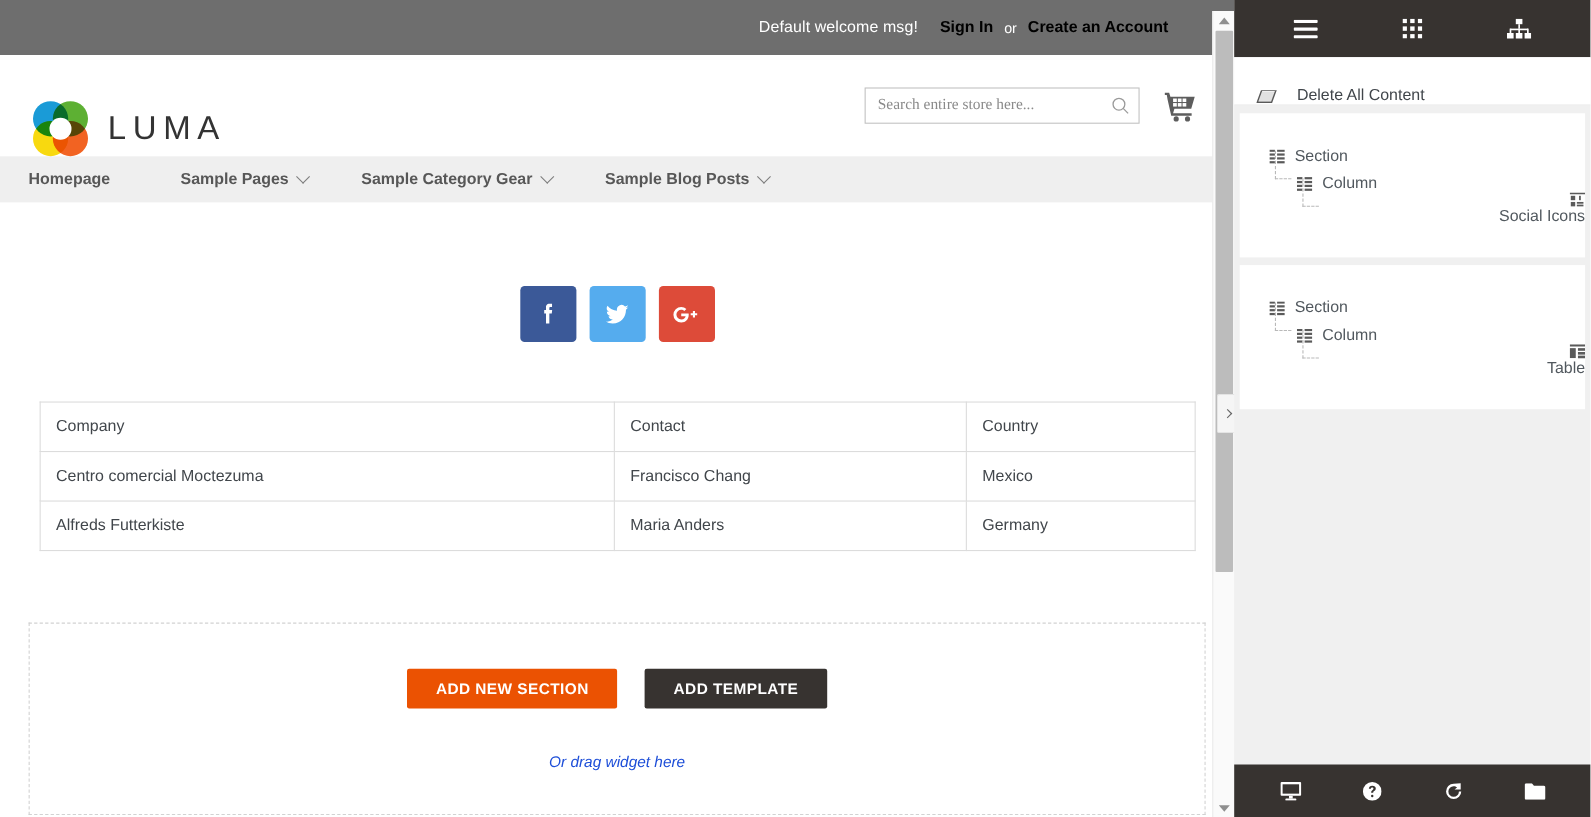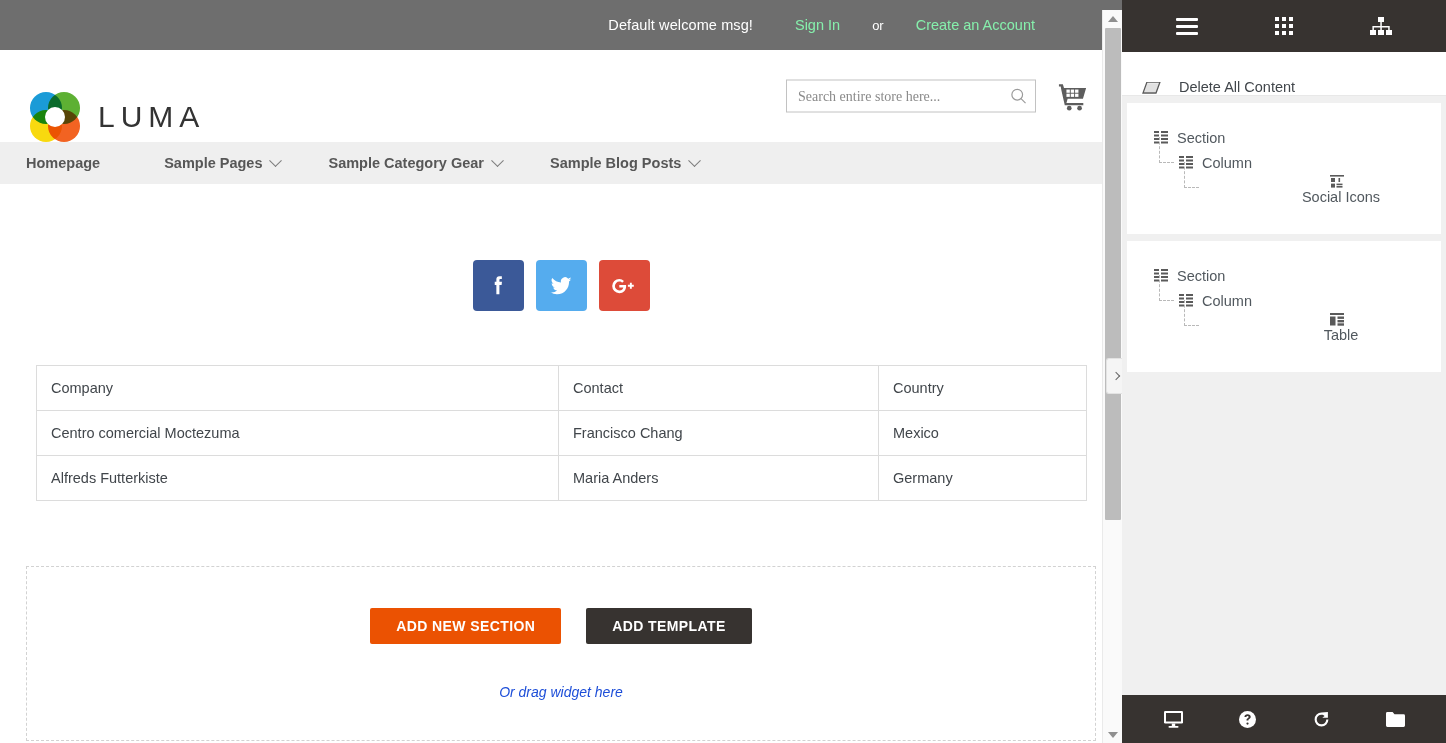--- a/index.html
+++ b/index.html
@@ -9,25 +9,25 @@
     background: #ffffff; overflow: hidden;
   }
   #root { position: relative; width: 1446px; height: 743px; display: flex; }
 
   
   #preview { position: relative; width: 1122px; height: 743px; background: #fff; overflow: hidden; }
 
   
   .topbar {
     height: 50px; background: #6e6e6e; display: flex;
-    align-items: center; justify-content: flex-end; padding-right: 87px;
-    color: #ffffff; font-size: 14.5px; gap: 22px;
+    align-items: center; justify-content: flex-end; padding-right: 60px;
+    color: #ffffff; font-size: 14.5px;
   }
   .topbar .welcome { margin-right: 20px; letter-spacing: .1px; }
-  .topbar a { color: #86efac; text-decoration: none; }
+  .topbar a { color: #000000; text-decoration: none; font-weight: bold; }
   .topbar .or { margin: 0 10px; font-size: 13px; }
 
   
   .storehead {
     height: 92px; background: #fff; position: relative;
     display: flex; align-items: flex-end; padding: 0 0 0 30px;
   }
   .logo-wrap { display: flex; align-items: center; gap: 18px; }
   .logo-mark { width: 50px; height: 50px; position: relative; }
   .logo-mark .petal {
@@ -166,21 +166,21 @@
   }
   .pb-delete .lbl { font-size: 14.5px; color: #41464b; }
   .pb-delete svg { fill: #5a5a5a; }
 
   .pb-tree { flex: 1; overflow: hidden; background: #f0f0f0; padding-top: 7px; }
   .tree-card {
     background: #ffffff; margin: 0 5px 7px 5px; padding: 22px 0 34px 0;
     position: relative;
   }
   .tree-row {
-    display: flex; align-items: center; height: 25px; font-size: 14.5px;
+    display: flex; align-items: flex-end; height: 25px; font-size: 14.5px;
     color: #51585e; cursor: pointer; position: relative;
   }
   .tree-row .tlabel { margin-left: 9px; white-space: nowrap; }
   .tree-row svg { flex: 0 0 auto; }
   .lvl1 { padding-left: 27px; }
   .lvl2 { padding-left: 52px; }
   .lvl3 { padding-left: 105px; flex-direction: column; }
   
   .tree-row.lvl2::before, .tree-row.lvl3::before {
     content: ""; position: absolute; border-left: 1px dashed #b9b9b9;

